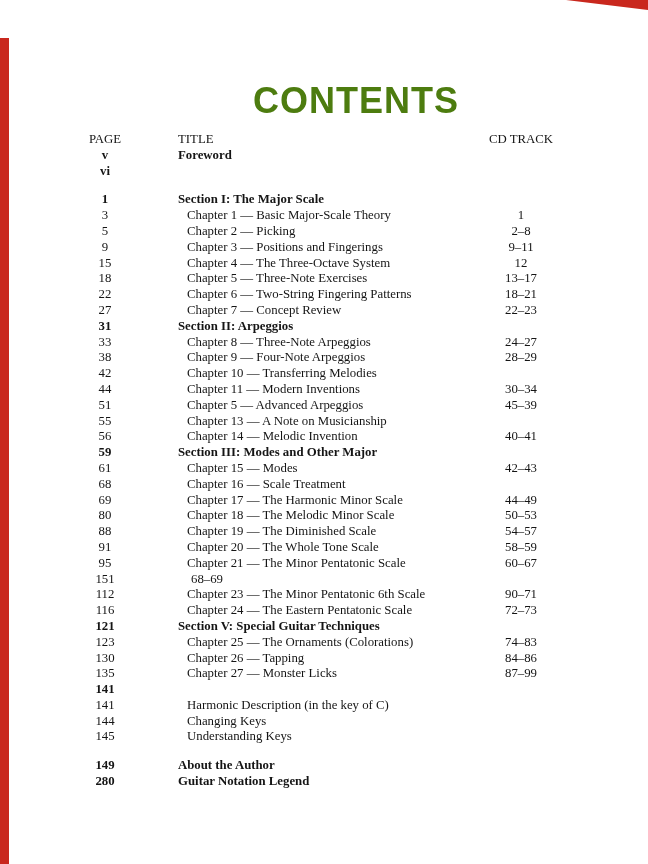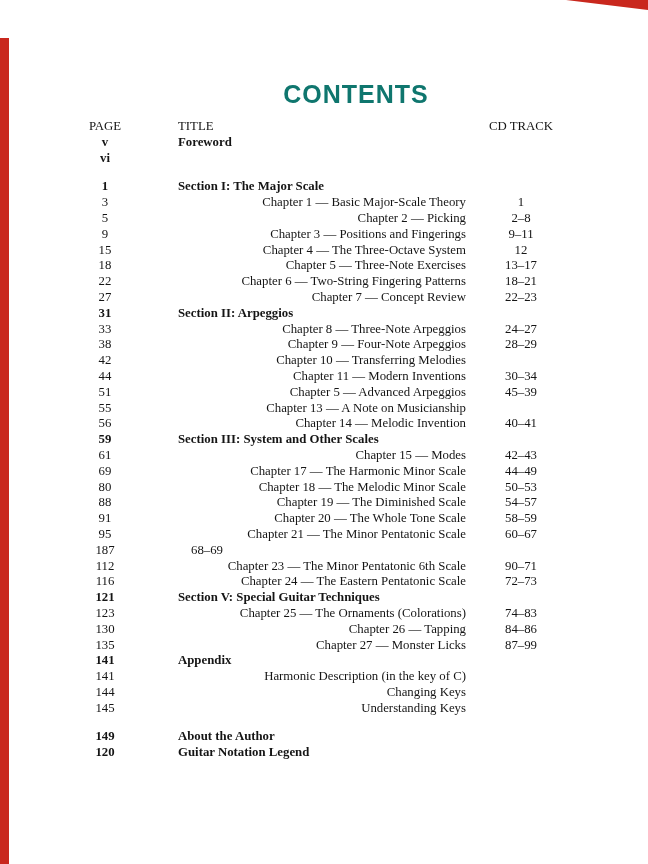--- a/index.html
+++ b/index.html
@@ -37,23 +37,23 @@
     left: 0;
     top: 0;
     width: 648px;
   }
   .contents-title {
     margin-top: 80px;
     padding-left: 64px;
     text-align: center;
     font-family: "Liberation Sans", sans-serif;
     font-weight: bold;
-    font-size: 25px;
+    font-size: 36px;
     letter-spacing: 1px;
-    color: #0f766e;
+    color: #4d7c0f;
   }
   .toc {
     margin-top: 10px;
   }
   .toc-row {
     display: flex;
     font-size: 12.8px;
     line-height: 15.8px;
   }
   .toc-header {
@@ -77,21 +77,20 @@
     text-align: center;
     flex: 0 0 auto;
     font-family: Liberation Serif, serif;
   }
   .toc-row.bold .c-page,
   .toc-row.bold .c-title {
     font-weight: bold;
   }
   .toc-row.indent .c-title {
     padding-left: 9px;
-    text-align: right;
   }
   .spacer {
     height: 13px;
   }
 </style>
 </head>
 <body>
 
 <div class="red-edge-left"></div>
 <div class="red-edge-topright"></div>
@@ -191,29 +190,34 @@
     <div class="c-title">Chapter 13 — A Note on Musicianship</div>
     <div class="c-track"></div>
   </div>
         <div class="toc-row indent">
     <div class="c-page">56</div>
     <div class="c-title">Chapter 14 — Melodic Invention</div>
     <div class="c-track">40–41</div>
   </div>
         <div class="toc-row bold">
     <div class="c-page">59</div>
-    <div class="c-title">Section III: System and Other Scales</div>
+    <div class="c-title">Section III: Modes and Other Major</div>
     <div class="c-track"></div>
   </div>
         <div class="toc-row indent">
     <div class="c-page">61</div>
     <div class="c-title">Chapter 15 — Modes</div>
     <div class="c-track">42–43</div>
   </div>
         <div class="toc-row indent">
+    <div class="c-page">68</div>
+    <div class="c-title">Chapter 16 — Scale Treatment</div>
+    <div class="c-track"></div>
+  </div>
+        <div class="toc-row indent">
     <div class="c-page">69</div>
     <div class="c-title">Chapter 17 — The Harmonic Minor Scale</div>
     <div class="c-track">44–49</div>
   </div>
         <div class="toc-row indent">
     <div class="c-page">80</div>
     <div class="c-title">Chapter 18 — The Melodic Minor Scale</div>
     <div class="c-track">50–53</div>
   </div>
         <div class="toc-row indent">
@@ -225,21 +229,21 @@
     <div class="c-page">91</div>
     <div class="c-title">Chapter 20 — The Whole Tone Scale</div>
     <div class="c-track">58–59</div>
   </div>
         <div class="toc-row indent">
     <div class="c-page">95</div>
     <div class="c-title">Chapter 21 — The Minor Pentatonic Scale</div>
     <div class="c-track">60–67</div>
   </div>
         <div class="toc-row indent">
-    <div class="c-page">187</div>
+    <div class="c-page">151</div>
     <div class="c-track">68–69</div>
   </div>
         <div class="toc-row indent">
     <div class="c-page">112</div>
     <div class="c-title">Chapter 23 — The Minor Pentatonic 6th Scale</div>
     <div class="c-track">90–71</div>
   </div>
         <div class="toc-row indent">
     <div class="c-page">116</div>
     <div class="c-title">Chapter 24 — The Eastern Pentatonic Scale</div>
@@ -260,21 +264,20 @@
     <div class="c-title">Chapter 26 — Tapping</div>
     <div class="c-track">84–86</div>
   </div>
         <div class="toc-row indent">
     <div class="c-page">135</div>
     <div class="c-title">Chapter 27 — Monster Licks</div>
     <div class="c-track">87–99</div>
   </div>
         <div class="toc-row bold">
     <div class="c-page">141</div>
-    <div class="c-title">Appendix</div>
     <div class="c-track"></div>
   </div>
         <div class="toc-row indent">
     <div class="c-page">141</div>
     <div class="c-title">Harmonic Description (in the key of C)</div>
     <div class="c-track"></div>
   </div>
         <div class="toc-row indent">
     <div class="c-page">144</div>
     <div class="c-title">Changing Keys</div>
@@ -285,19 +288,19 @@
     <div class="c-title">Understanding Keys</div>
     <div class="c-track"></div>
   </div>
         <div class="spacer"></div>
         <div class="toc-row bold">
     <div class="c-page">149</div>
     <div class="c-title">About the Author</div>
     <div class="c-track"></div>
   </div>
         <div class="toc-row bold">
-    <div class="c-page">120</div>
+    <div class="c-page">280</div>
     <div class="c-title">Guitar Notation Legend</div>
     <div class="c-track"></div>
   </div>
       </div>
   </div>
 </div>
 
 </body></html>

